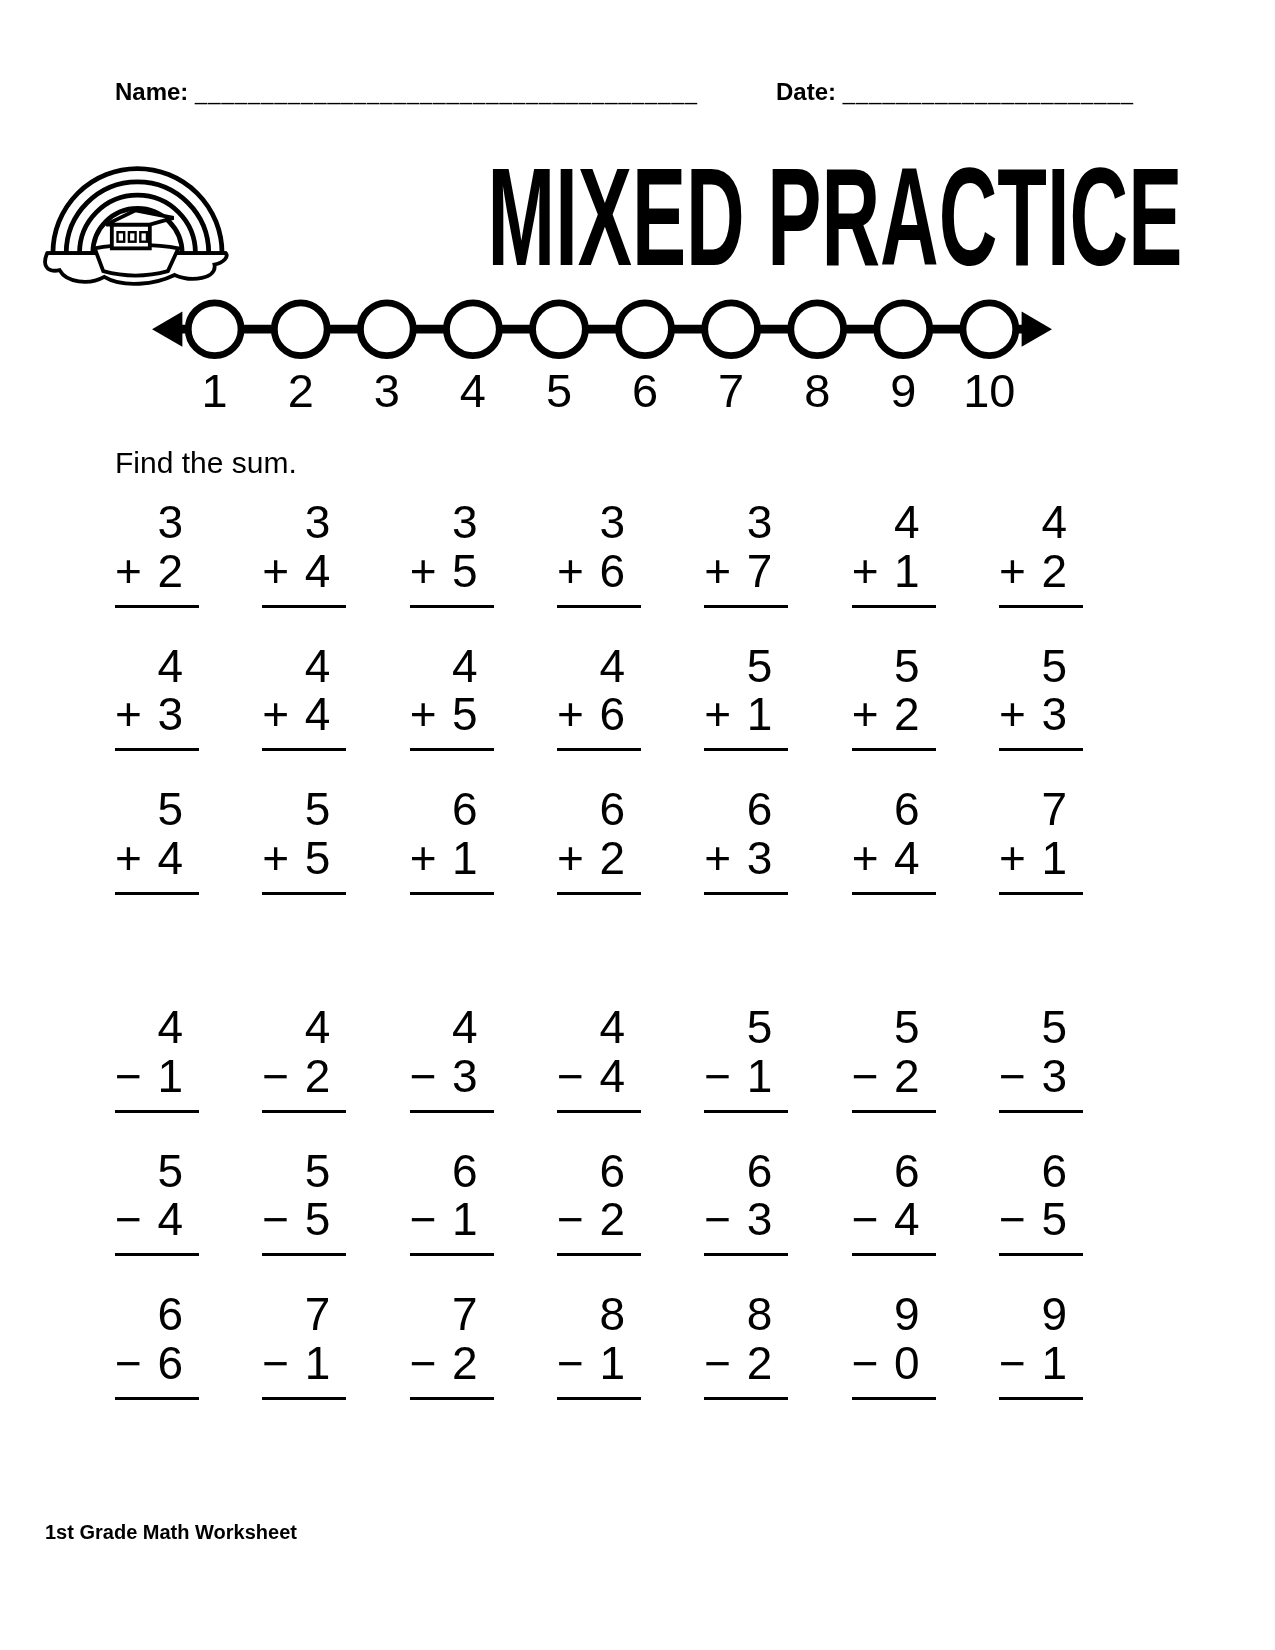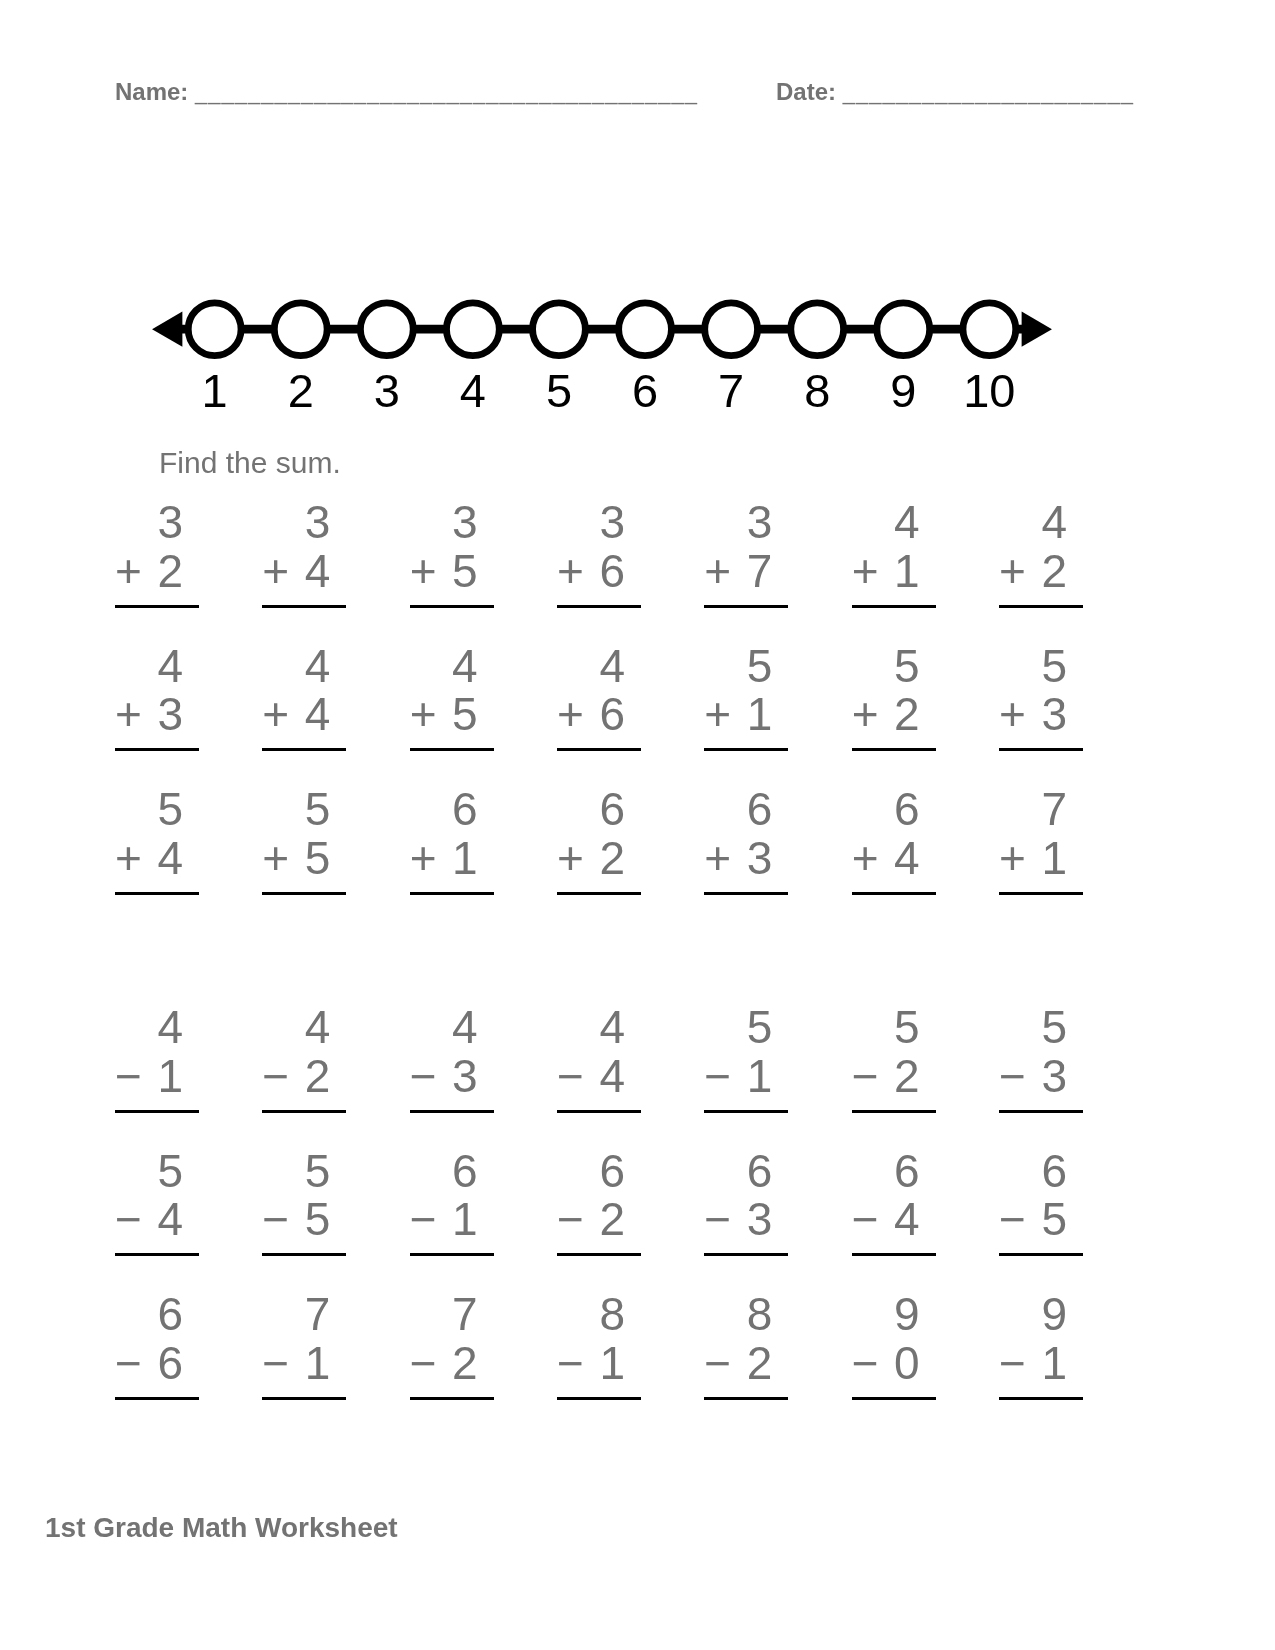--- a/index.html
+++ b/index.html
@@ -1,21 +1,21 @@
 <!DOCTYPE html>
 <html><head>
 <meta charset="utf-8">
 <style>
   html,body{margin:0;padding:0;background:#e8e8e8;}
   .page{
     position:relative;
     width:1275px;height:1650px;
     margin:0 auto;
     background:#ffffff;
-    color:#737373;
+    color:#000000;
     font-family:"Liberation Sans", sans-serif;
     overflow:hidden;
   }
   
   .hdr-name{position:absolute;top:78px;left:115px;font-size:24px;white-space:nowrap;}
   .hdr-date{position:absolute;top:78px;left:755px;font-size:24px;white-space:nowrap;margin-left:21px;}
   .hdr-label{font-weight:bold;}
   .hdr-line{font-weight:normal;letter-spacing:1px;font-size:22px;}
   
   .art-row{
@@ -32,51 +32,74 @@
   }
   
   .numberline-wrap{position:absolute;top:294px;left:152px;width:900px;}
   .numberline-wrap svg{display:block;width:900px;height:auto;}
   .nl-line{stroke:#000;stroke-width:9;}
   .nl-arrow{fill:#000;}
   .nl-circle{fill:#fff;stroke:#000;stroke-width:7;}
   .nl-num{font-family:"Liberation Sans", sans-serif;font-size:48px;text-anchor:middle;fill:#000;}
   
   .sec-heading{position:absolute;left:115px;font-size:30px;font-weight:normal;margin:0;}
-  #heading-sum{top:446px;margin-left:44px;}
+  #heading-sum{top:446px;}
   #heading-diff{top:948px;}
   
   .rows{position:absolute;left:115px;width:968px;}
   #rows-sum{top:498px;}
   #rows-diff{top:1003px;}
   .prob-row{display:flex;justify-content:space-between;margin-bottom:34px;}
   .prob{width:84px;}
   .prob-top{font-size:46px;line-height:1.06;text-align:right;padding-right:16px;}
   .prob-bottom{font-size:46px;line-height:1.06;display:flex;justify-content:space-between;padding-right:16px;}
   .prob-op{flex:0 0 auto;}
   .answer-line{height:0;border-top:3px solid #000;margin-top:9px;}
   
-  .footer-left{position:absolute;left:45px;bottom:106px;font-size:28px;font-weight:bold;}
+  .footer-left{position:absolute;left:45px;bottom:106px;font-size:20px;font-weight:bold;}
   .footer-right{position:absolute;right:48px;bottom:106px;font-size:28px;font-weight:bold;}
   .ink{stroke:#000;fill:none;}
 </style>
 </head>
 <body>
 
 <div class="page">
 
   <div class="hdr-name">
     <span class="hdr-label">Name:</span>
     <span class="hdr-line">______________________________________</span>
   </div>
   <div class="hdr-date">
     <span class="hdr-label">Date:</span>
     <span class="hdr-line">______________________</span>
   </div>
 
+  <div class="art-row">
+    <svg class="icon-ark" viewBox="0 0 205 160" xmlns="http://www.w3.org/2000/svg">
+      <g class="ink" stroke-width="5">
+        <path d="M14,118 A89,89 0 0 1 192,118"></path>
+        <path d="M28,118 A75,75 0 0 1 178,118"></path>
+        <path d="M42,118 A61,61 0 0 1 164,118"></path>
+        <path d="M56,118 A47,47 0 0 1 150,118"></path>
+      </g>
+      <path d="M8,118 C3,129 6,139 21,136 C28,149 52,152 68,143 C88,155 122,151 142,141 C160,149 187,145 184,130 C194,128 199,122 196,118 Z" fill="#fff" stroke="#000" stroke-width="4"></path>
+      <line x1="8" y1="118" x2="196" y2="118" stroke="#000" stroke-width="4"></line>
+      <path d="M58,113 C80,108 124,108 146,113 L135,137 C113,143 89,143 67,137 Z" fill="#fff" stroke="#000" stroke-width="4"></path>
+      <rect x="76" y="88" width="40" height="25" fill="#fff" stroke="#000" stroke-width="4"></rect>
+      <path d="M70,88 L101,73 L141,81 L116,88 Z" fill="#fff" stroke="#000" stroke-width="4"></path>
+      <rect x="82" y="96" width="7" height="10" fill="#fff" stroke="#000" stroke-width="2.5"></rect>
+      <rect x="94" y="96" width="7" height="10" fill="#fff" stroke="#000" stroke-width="2.5"></rect>
+      <rect x="106" y="96" width="7" height="10" fill="#fff" stroke="#000" stroke-width="2.5"></rect>
+    </svg>
+
+    <div class="title-wrap">
+      <h1 class="title" style="margin:0;">MIXED PRACTICE</h1>
+    </div>
+
+  </div>
 
   <div class="numberline-wrap">
     <svg id="numberline" viewBox="0 0 920 126" xmlns="http://www.w3.org/2000/svg">
       <line class="nl-line" x1="10" y1="36" x2="910" y2="36"></line>
       <polygon class="nl-arrow" points="0,36 31,18 31,54"></polygon>
       <polygon class="nl-arrow" points="920,36 889,18 889,54"></polygon>
       <g id="nl-nodes">
           <circle cx="64" cy="36" r="27" class="nl-circle"></circle>
           <circle cx="152" cy="36" r="27" class="nl-circle"></circle>
           <circle cx="240" cy="36" r="27" class="nl-circle"></circle>

